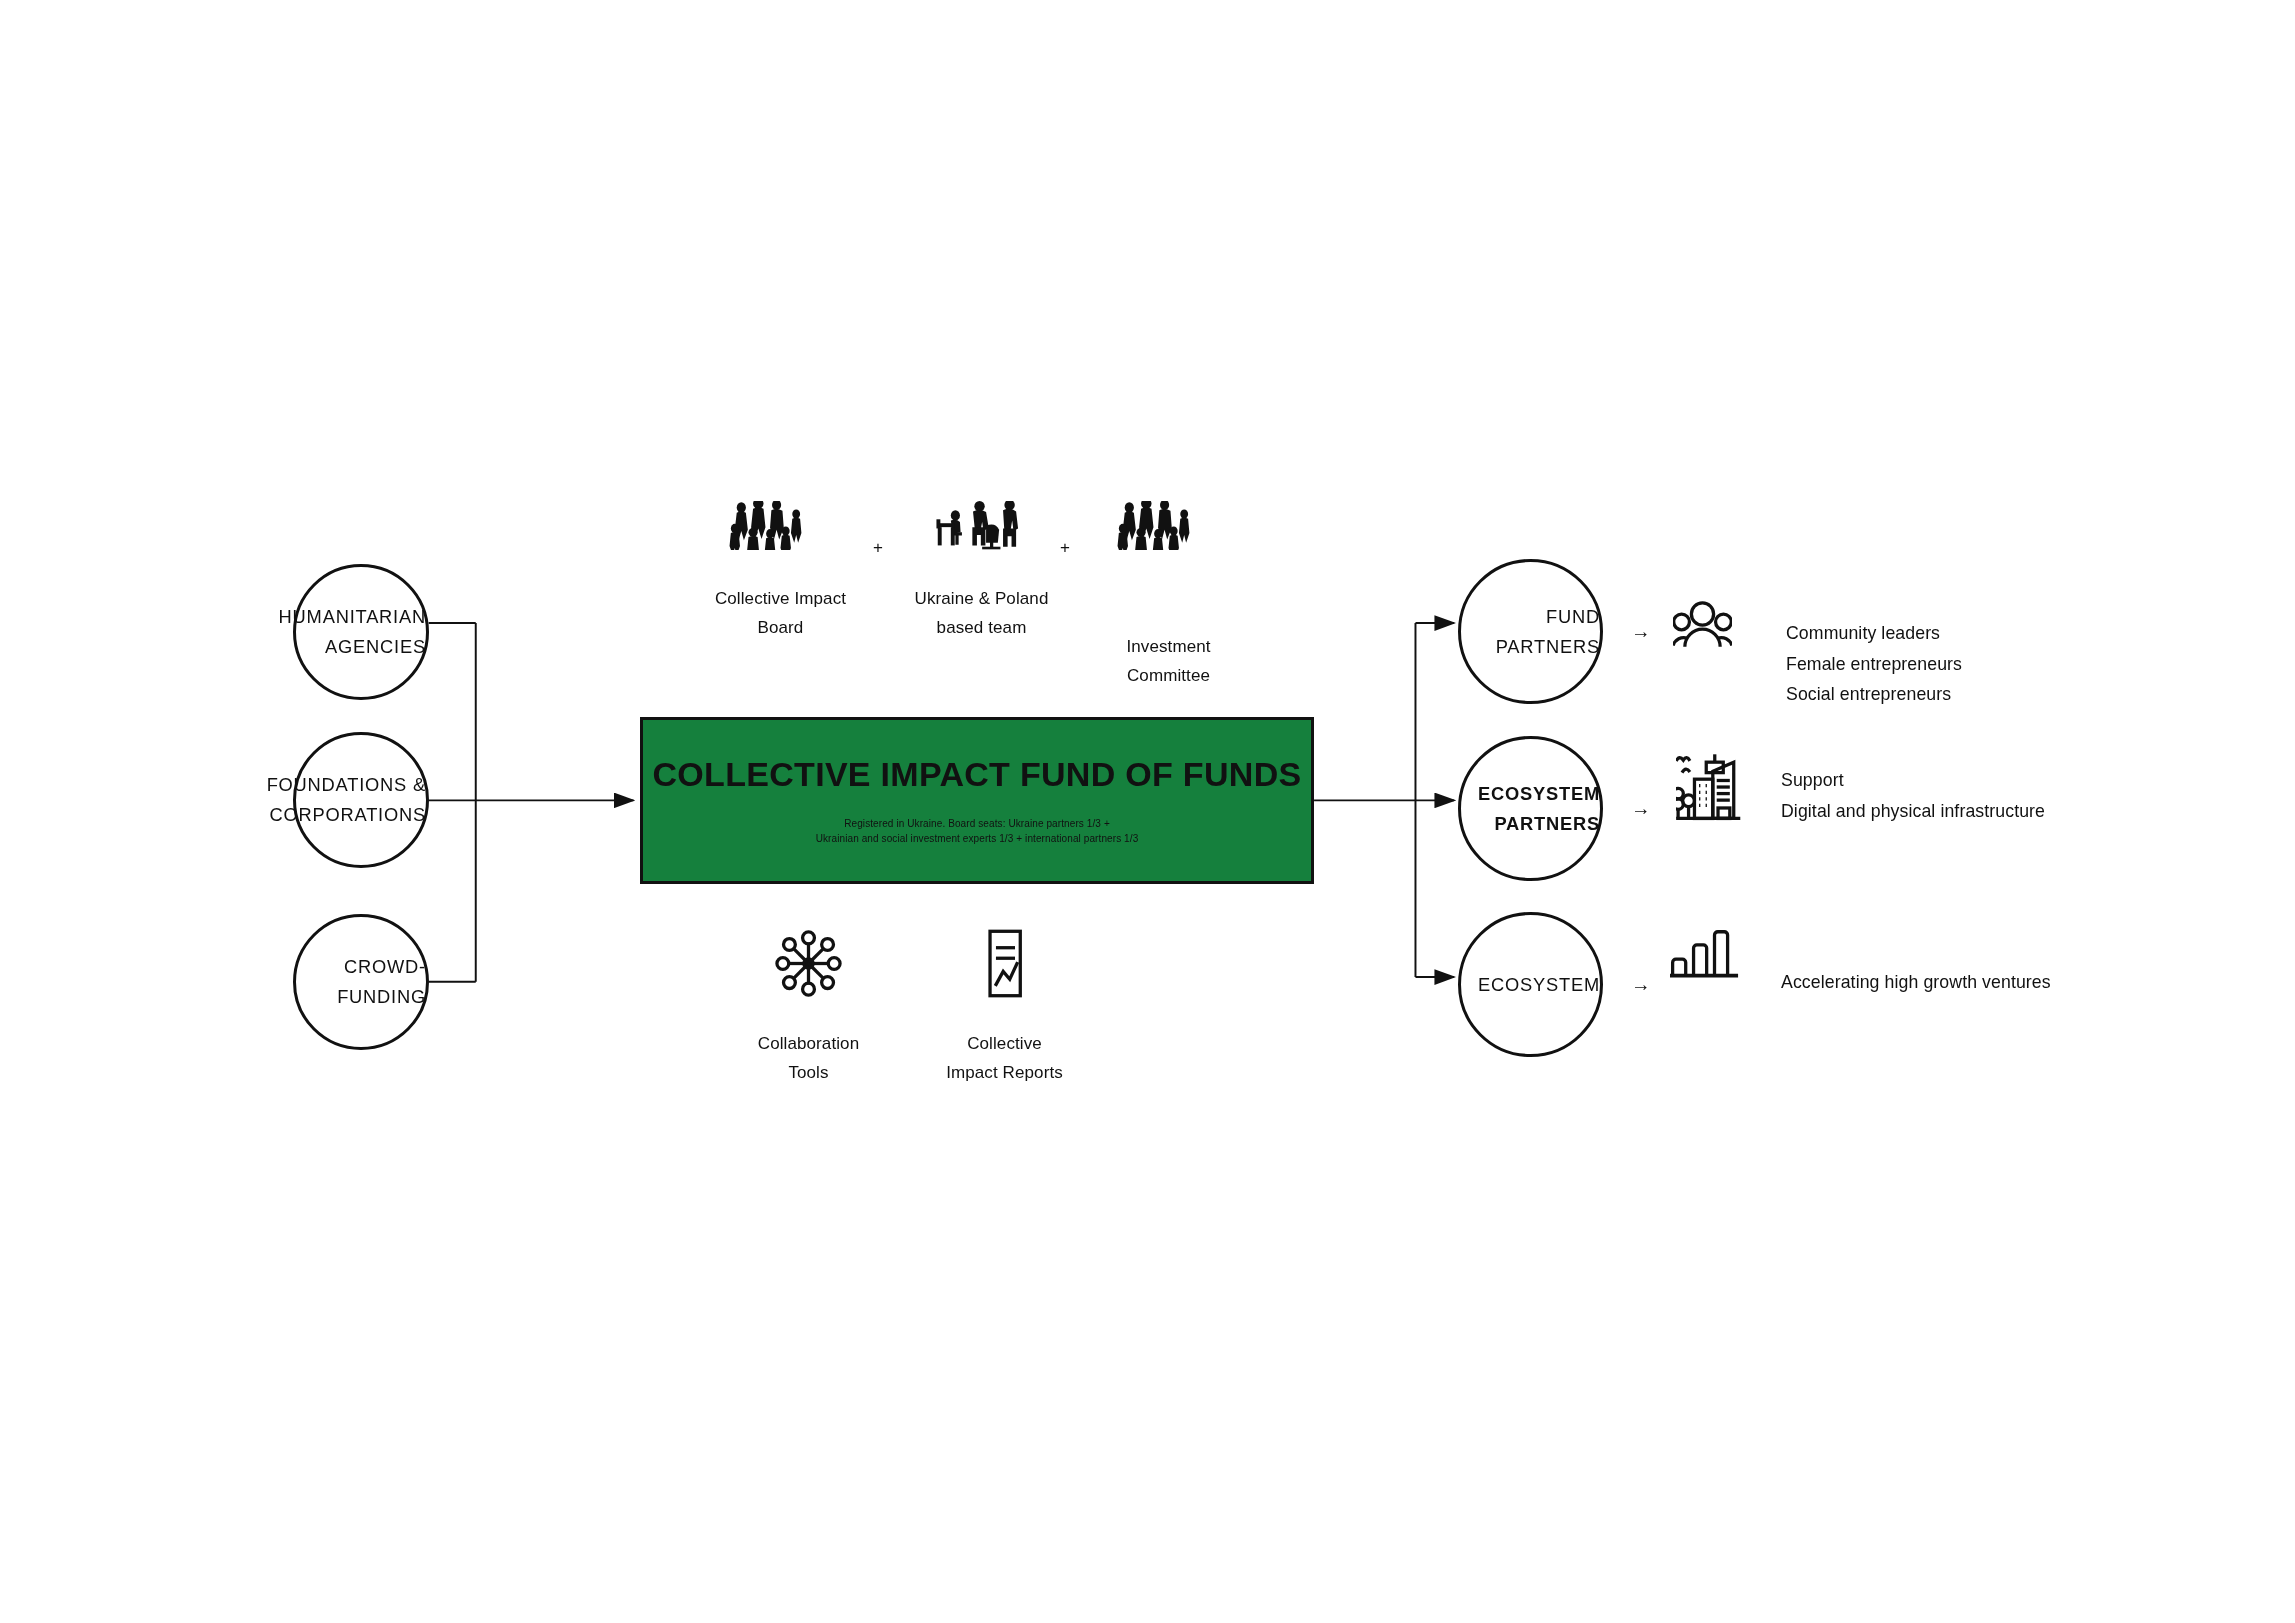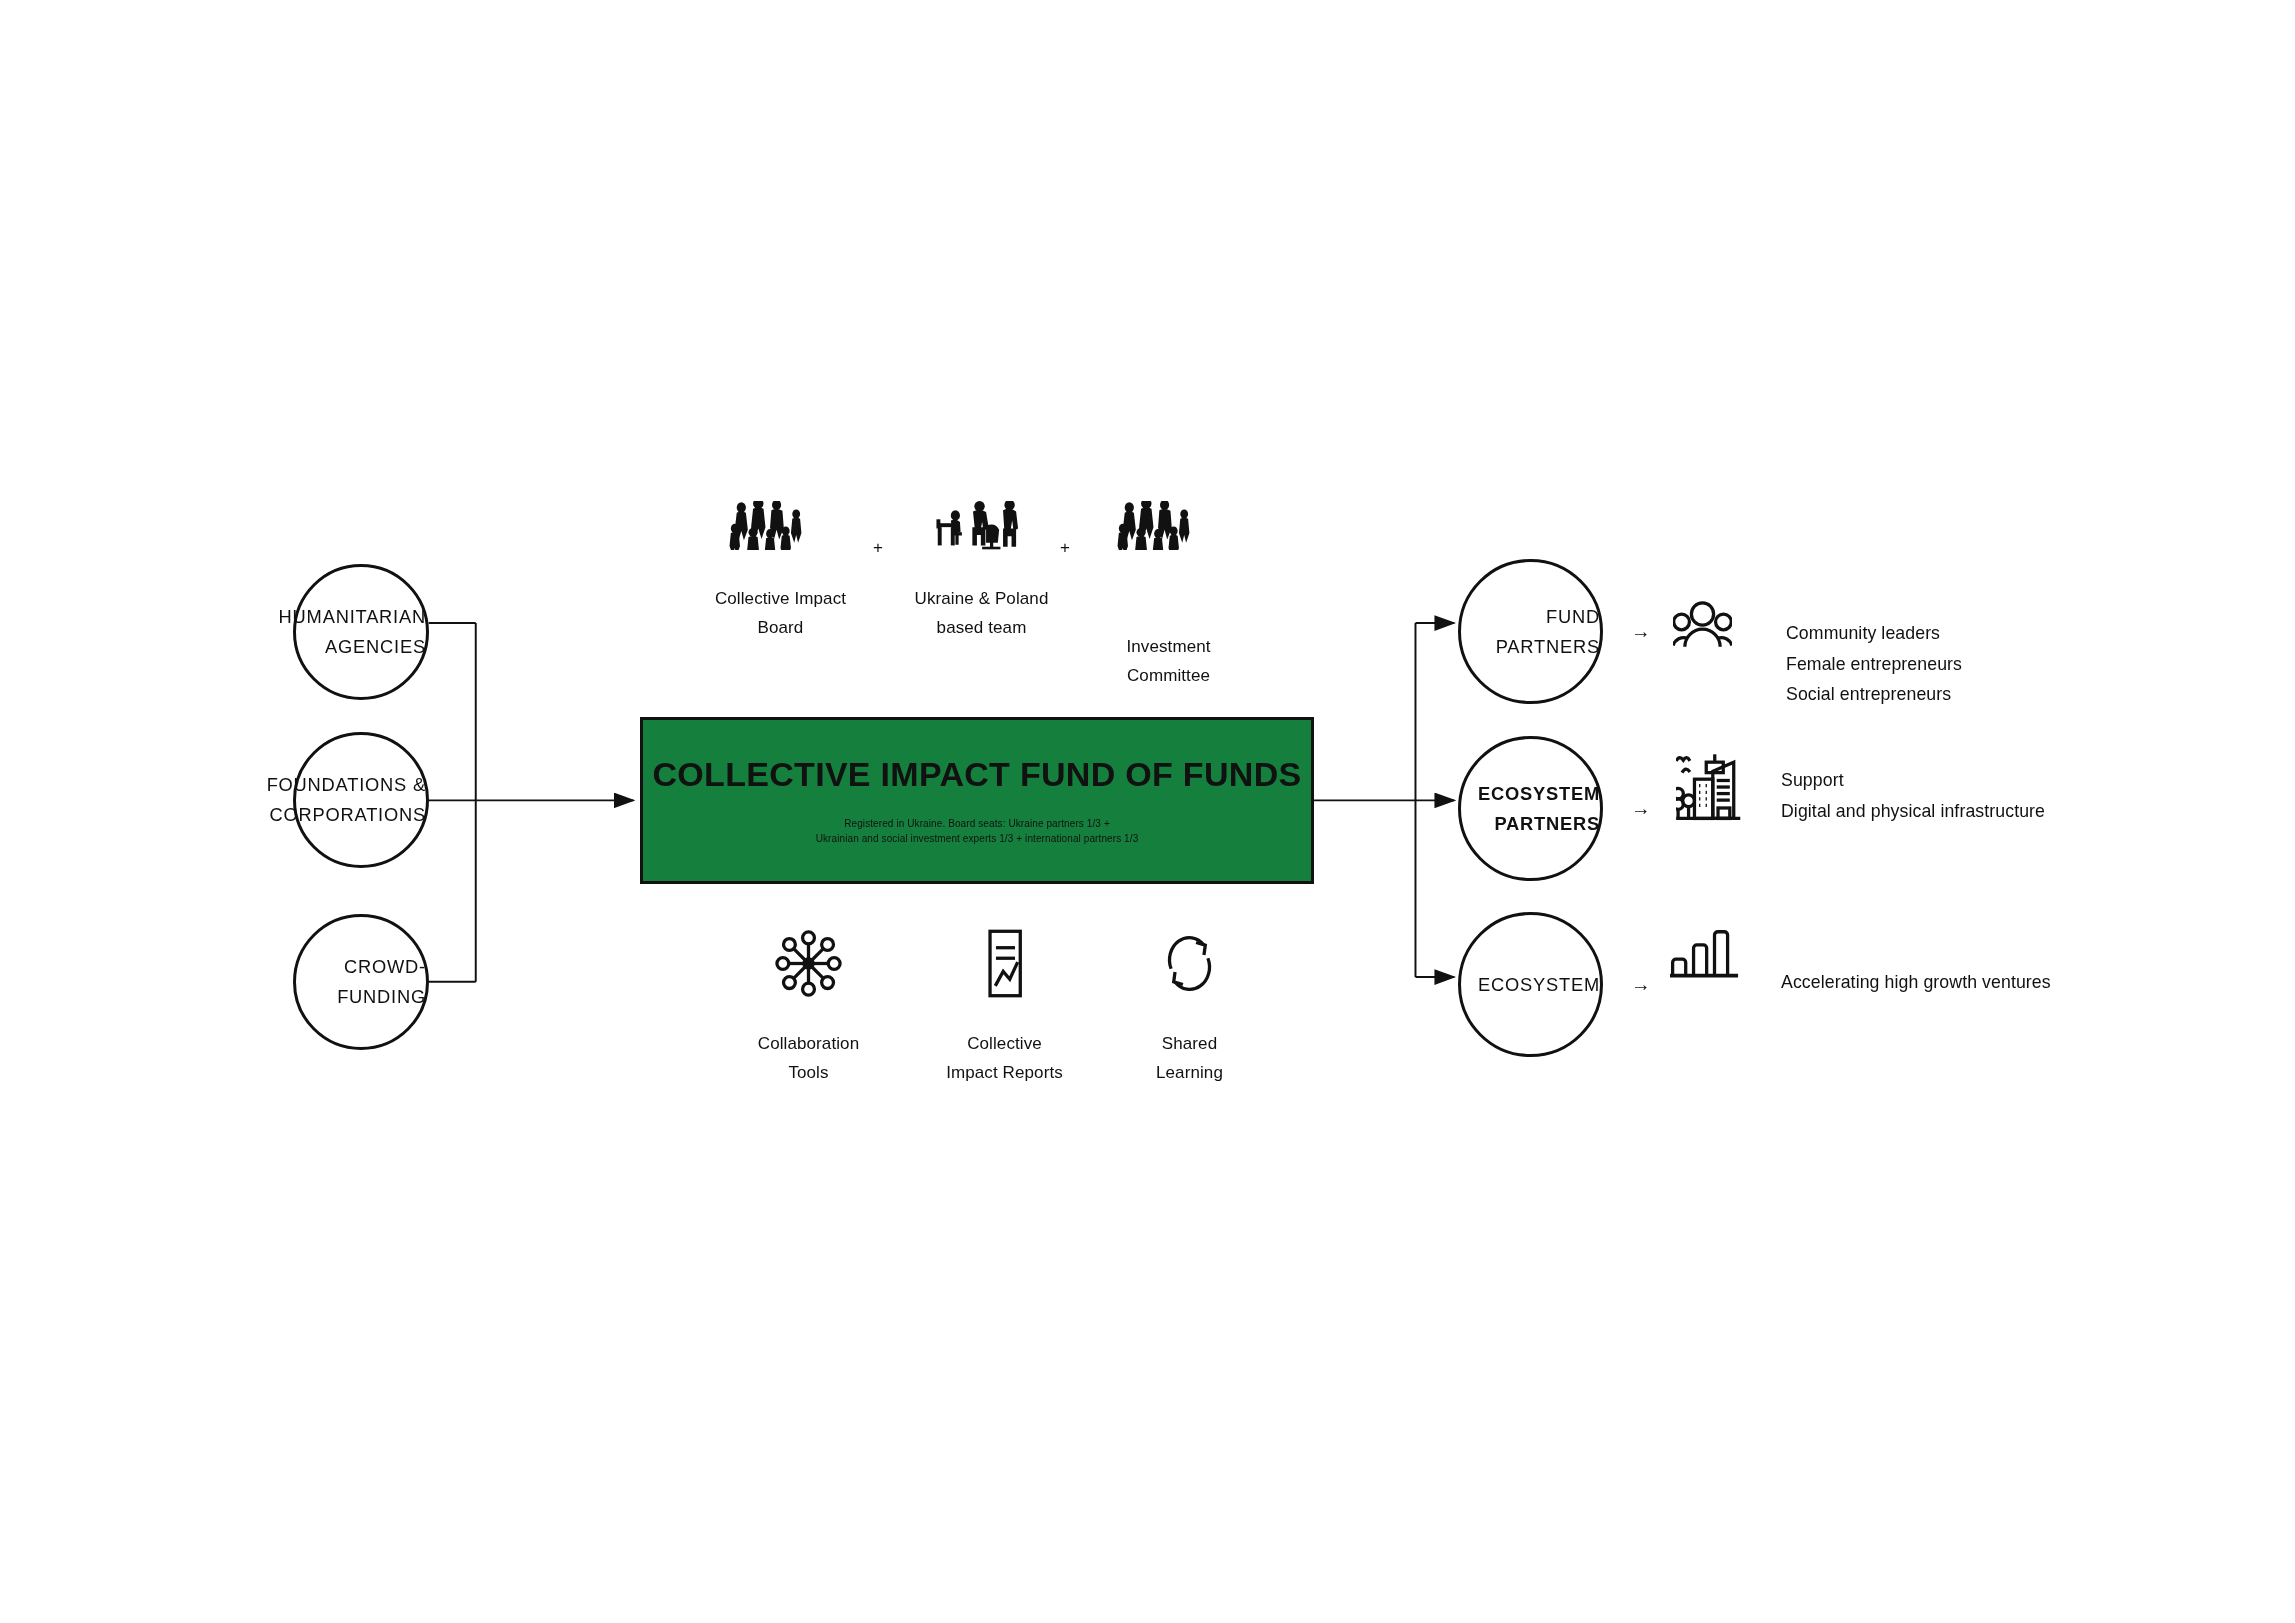--- a/index.html
+++ b/index.html
@@ -288,34 +288,20 @@
           <line x1="41" y1="30" x2="70" y2="30"></line>
           <line x1="41" y1="46" x2="70" y2="46"></line>
           <polyline points="40,88 52,66 62,78 74,52"></polyline>
         </g>
       </svg>
     </span>
     <span class="ilabel" style="margin-top:30px;">Collective
 Impact Reports</span>
   </div>
 
-  <div class="icon-item" style="left:1121px; top:928px; width:137px;">
-    <span>
-      <svg width="71" height="71" viewBox="0 0 108 108">
-        <g class="stroke-icon" stroke-linecap="butt">
-          <path d="M26 62 A30 34 0 0 1 76 26"></path>
-          <path d="M82 46 A30 34 0 0 1 32 82"></path>
-          <polyline points="64,22 78,26 76,41" fill="none"></polyline>
-          <polyline points="44,86 30,82 32,67" fill="none"></polyline>
-        </g>
-      </svg>
-    </span>
-    <span class="ilabel" style="margin-top:30px;">Shared
-Learning</span>
-  </div>
 
   <div class="circle circle-right" style="left:1458px; top:559px;">
     <span class="cl">FUND</span>
     <span class="cl">PARTNERS</span>
   </div>
   <span class="small-arrow" style="left:1631px; top:622px;">→</span>
   <span style="position:absolute; left:1673px; top:601px;">
     <svg width="59" height="51" viewBox="0 0 90 78">
       <g class="stroke-icon" stroke-width="5">
         <circle cx="45" cy="20" r="17"></circle>

